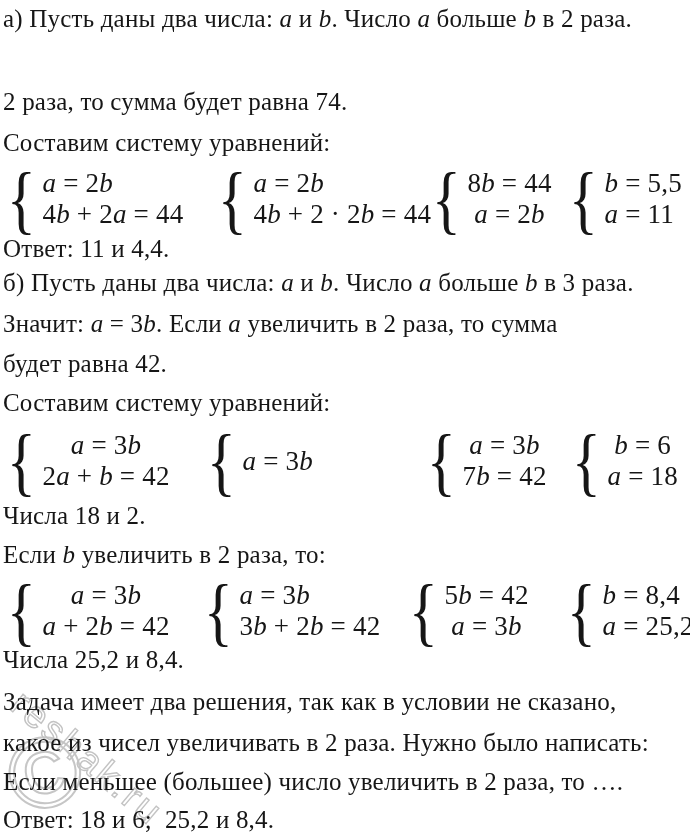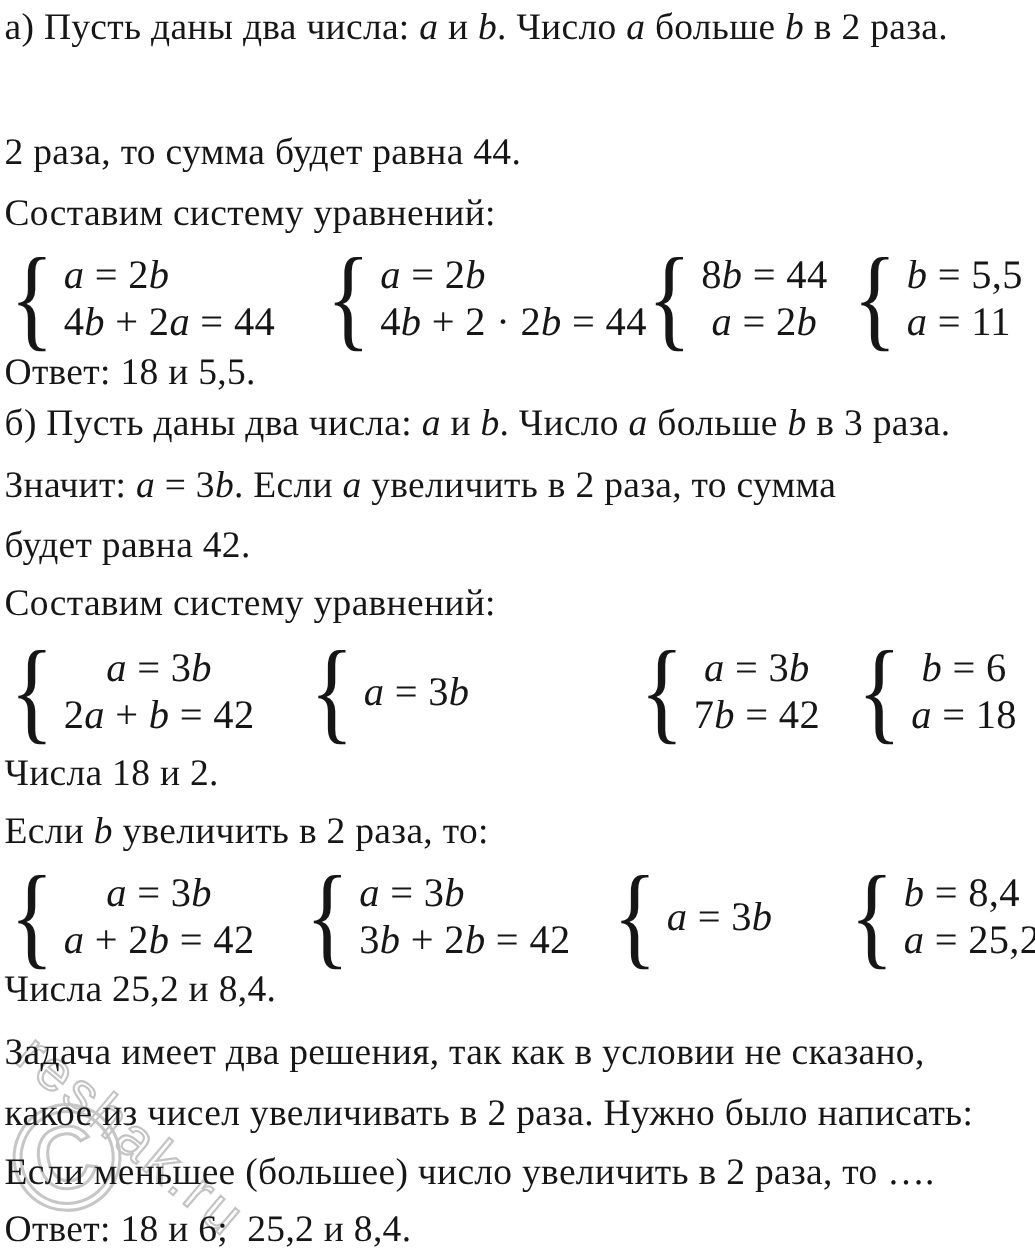--- a/index.html
+++ b/index.html
@@ -67,21 +67,21 @@
 </style>
 </head>
 <body>
 
 <div class="page">
 
   <div class="wm wm-copy">©</div>
   <div class="wm wm-text">reshak.ru</div>
 
   <div class="tl" style="top:2px">а) Пусть даны два числа: <i>a</i> и <i>b</i>. Число <i>a</i> больше <i>b</i> в 2 раза.</div>
-  <div class="tl" style="top:85px">2 раза, то сумма будет равна 44.</div>
+  <div class="tl" style="top:85px">2 раза, то сумма будет равна 74.</div>
   <div class="tl" style="top:126px">Составим систему уравнений:</div>
 
   <div class="sysrow" style="top:164px">
     <div class="sys" style="left:3px">
       <span class="brace">{</span>
       <span class="eqs">
         <span class="eq"><i>a</i> = 2<i>b</i></span>
         <span class="eq">4<i>b</i> + 2<i>a</i> = 44</span>
       </span>
     </div>
@@ -101,21 +101,21 @@
     </div>
     <div class="sys" style="left:565px">
       <span class="brace">{</span>
       <span class="eqs">
         <span class="eq"><i>b</i> = 5,5</span>
         <span class="eq"><i>a</i> = 11</span>
       </span>
     </div>
   </div>
 
-  <div class="tl" style="top:232px">Ответ: 18 и 5,5.</div>
+  <div class="tl" style="top:232px">Ответ: 11 и 4,4.</div>
 
   <div class="tl" style="top:266px">б) Пусть даны два числа: <i>a</i> и <i>b</i>. Число <i>a</i> больше <i>b</i> в 3 раза.</div>
   <div class="tl" style="top:307px">Значит: <i>a</i> = 3<i>b</i>. Если <i>a</i> увеличить в 2 раза, то сумма</div>
   <div class="tl" style="top:347px">будет равна 42.</div>
   <div class="tl" style="top:386px">Составим систему уравнений:</div>
 
   <div class="sysrow" style="top:426px">
     <div class="sys sys-center" style="left:3px">
       <span class="brace">{</span>
       <span class="eqs">
@@ -159,20 +159,21 @@
     <div class="sys" style="left:200px">
       <span class="brace">{</span>
       <span class="eqs">
         <span class="eq"><i>a</i> = 3<i>b</i></span>
         <span class="eq">3<i>b</i> + 2<i>b</i> = 42</span>
       </span>
     </div>
     <div class="sys sys-center" style="left:405px">
       <span class="brace">{</span>
       <span class="eqs">
+        <span class="eq">5<i>b</i> = 42</span>
         <span class="eq"><i>a</i> = 3<i>b</i></span>
       </span>
     </div>
     <div class="sys" style="left:563px">
       <span class="brace">{</span>
       <span class="eqs">
         <span class="eq"><i>b</i> = 8,4</span>
         <span class="eq"><i>a</i> = 25,2</span>
       </span>
     </div>

